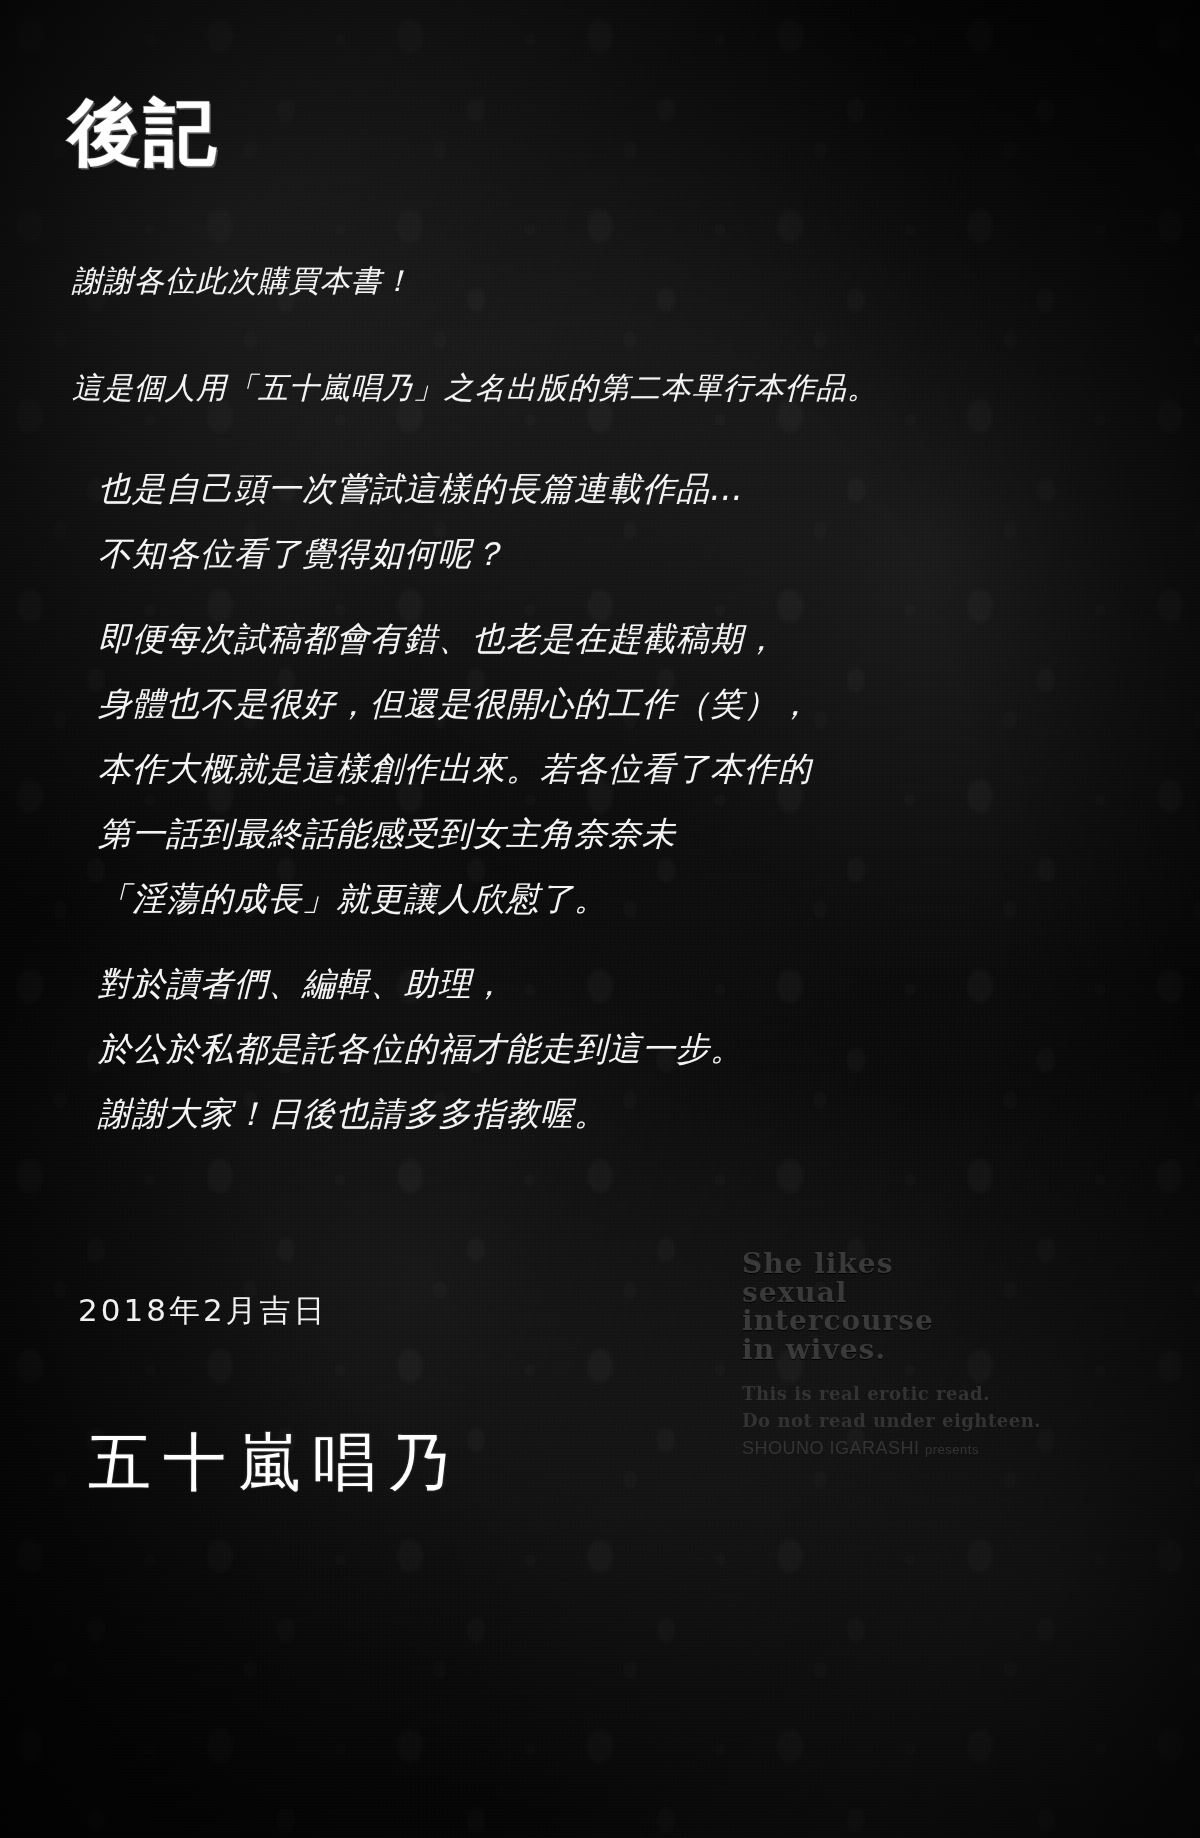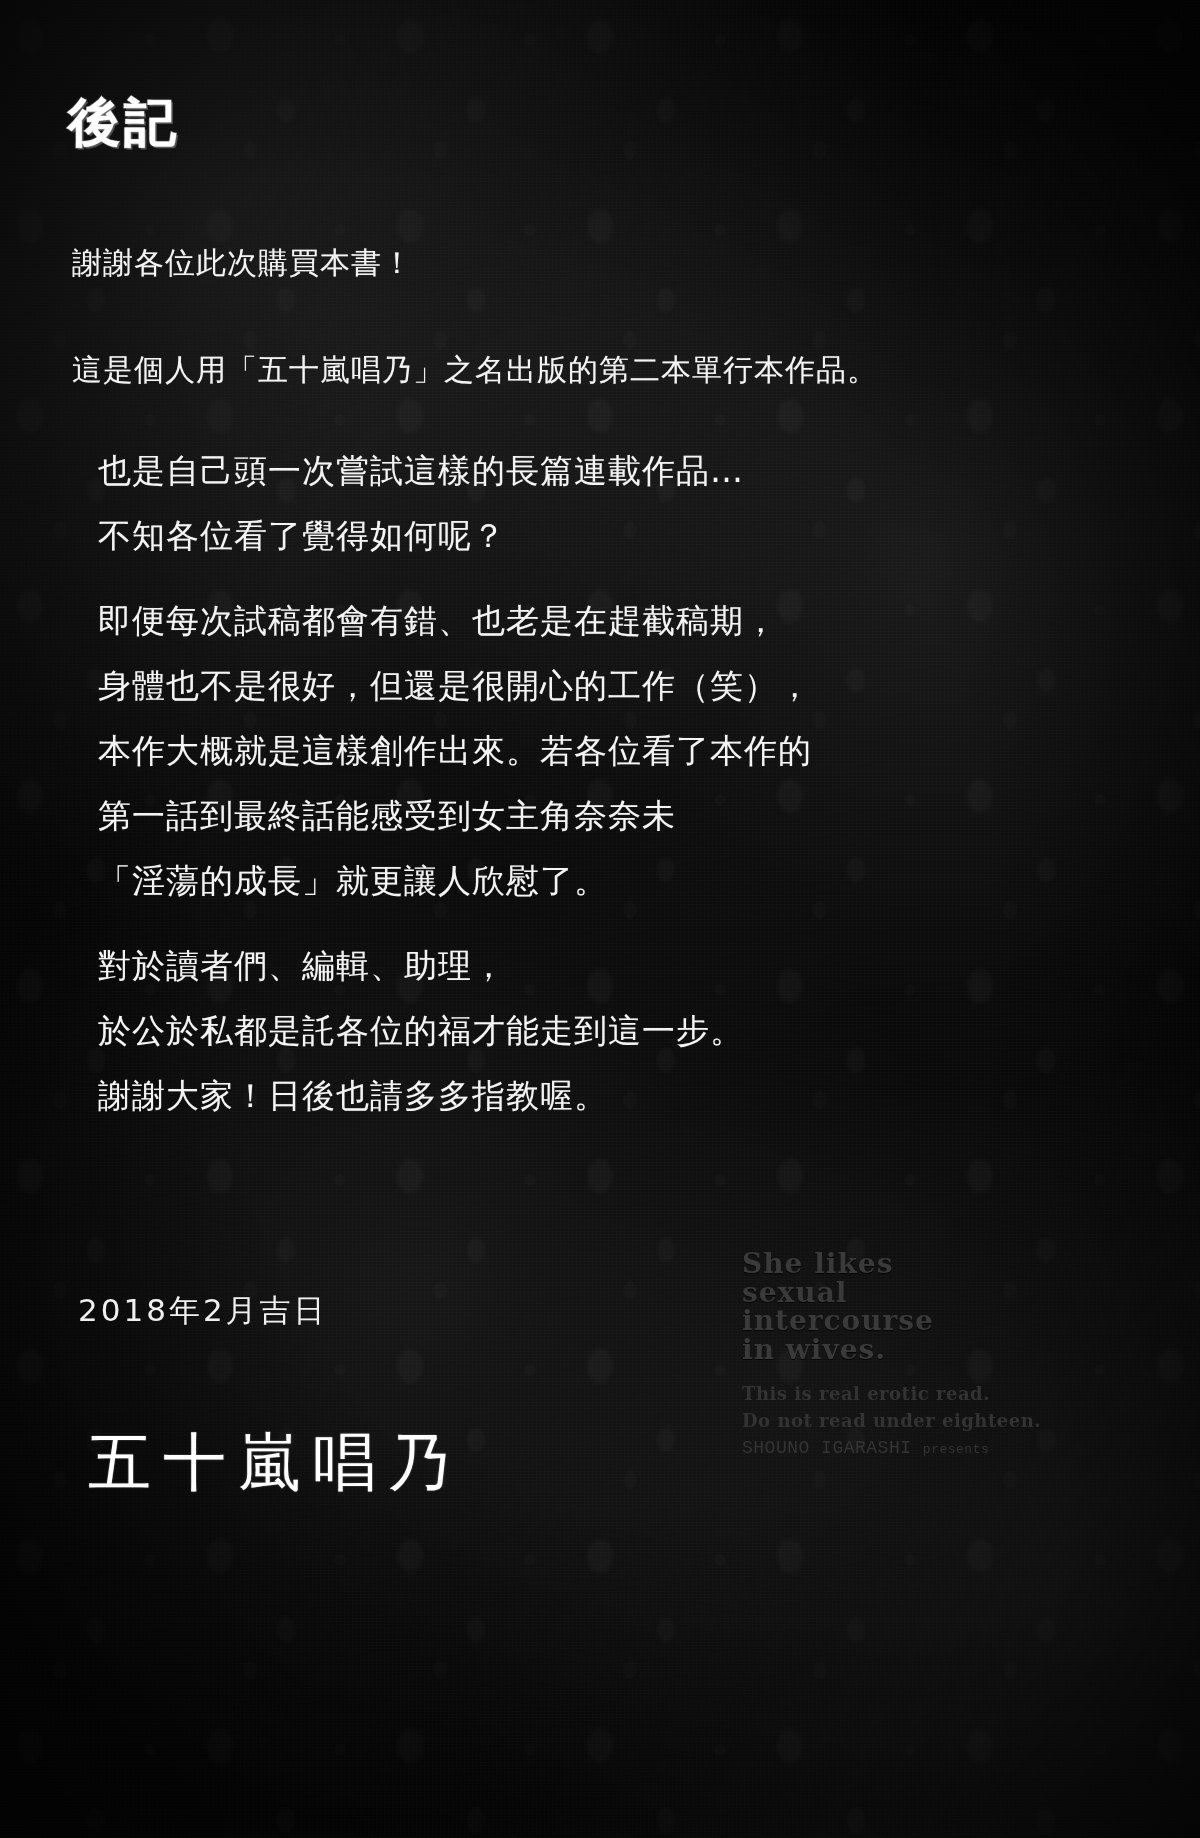--- a/index.html
+++ b/index.html
@@ -58,38 +58,39 @@
 
   .content {
     position: relative;
     z-index: 3;
   }
 
   .heading {
     position: absolute;
     left: 68px;
     top: 96px;
-    font-size: 52px;
+    font-size: 72px;
     line-height: 1;
     color: #ffffff;
     font-weight: bold;
     letter-spacing: 4px;
     font-family: "DejaVu Sans", sans-serif;
     text-shadow:
       0 0 2px rgba(255,255,255,0.55),
       2px 2px 0 rgba(255,255,255,0.25);
     -webkit-text-stroke: 1px rgba(255,255,255,0.65);
   }
 
   .body-block {
     position: absolute;
     left: 72px;
-    top: 240px;
+    top: 258px;
     width: 960px;
     color: #f2f2f2;
+    font-style: italic;
   }
 
   .para {
     font-size: 30px;
     line-height: 1.5;
     letter-spacing: 1px;
     color: #f4f4f4;
     margin: 0 0 44px 0;
     text-shadow: 0 0 1px rgba(255,255,255,0.3);
   }
@@ -152,21 +153,21 @@
     font-family: "DejaVu Serif", serif;
     font-weight: bold;
     font-size: 18px;
     line-height: 1.5;
     color: #333333;
     letter-spacing: 0.5px;
   }
   .stamp-sub .s { display: block; white-space: nowrap; }
   .stamp-credit {
     margin-top: 4px;
-    font-family: Liberation Mono, monospace;
+    font-family: Liberation Sans, sans-serif;
     font-size: 18px;
     color: #343434;
     letter-spacing: 0.5px;
     white-space: nowrap;
   }
   .stamp-credit .small {
     font-size: 13px;
     letter-spacing: 0.5px;
   }
 </style>

